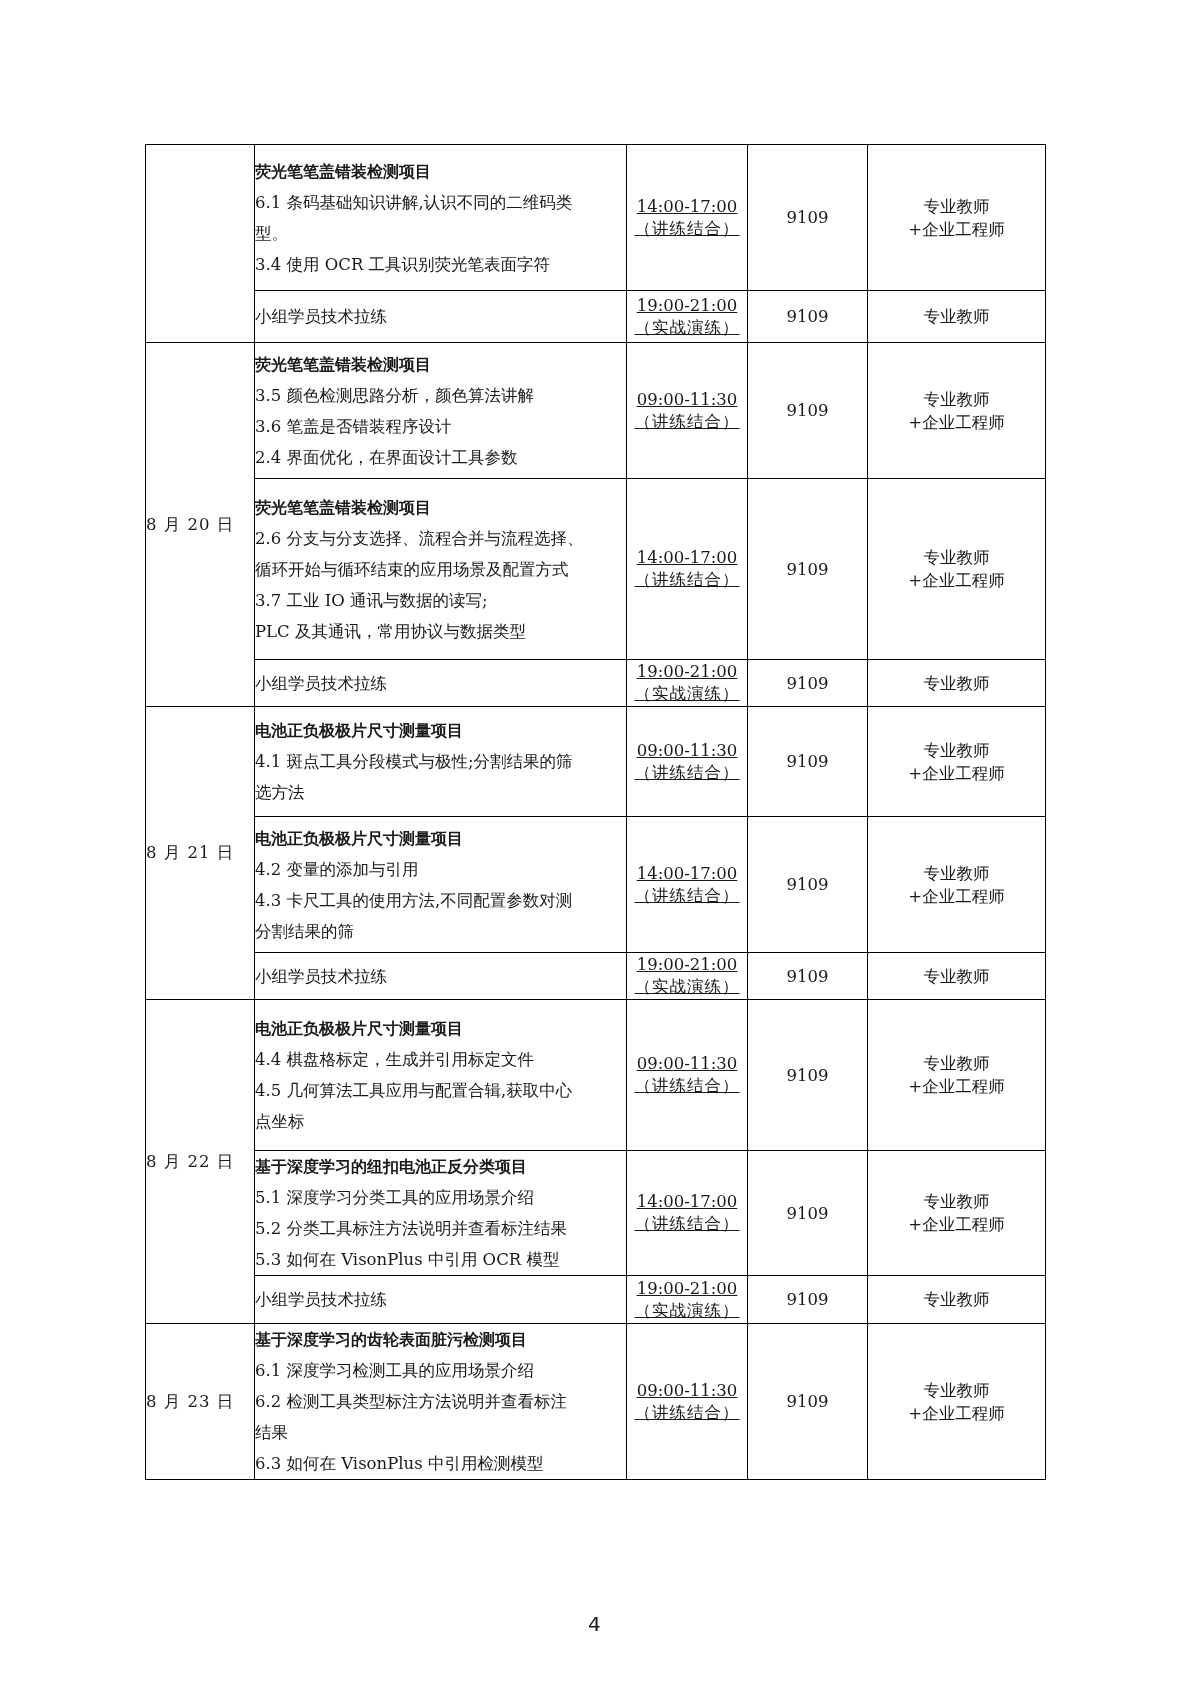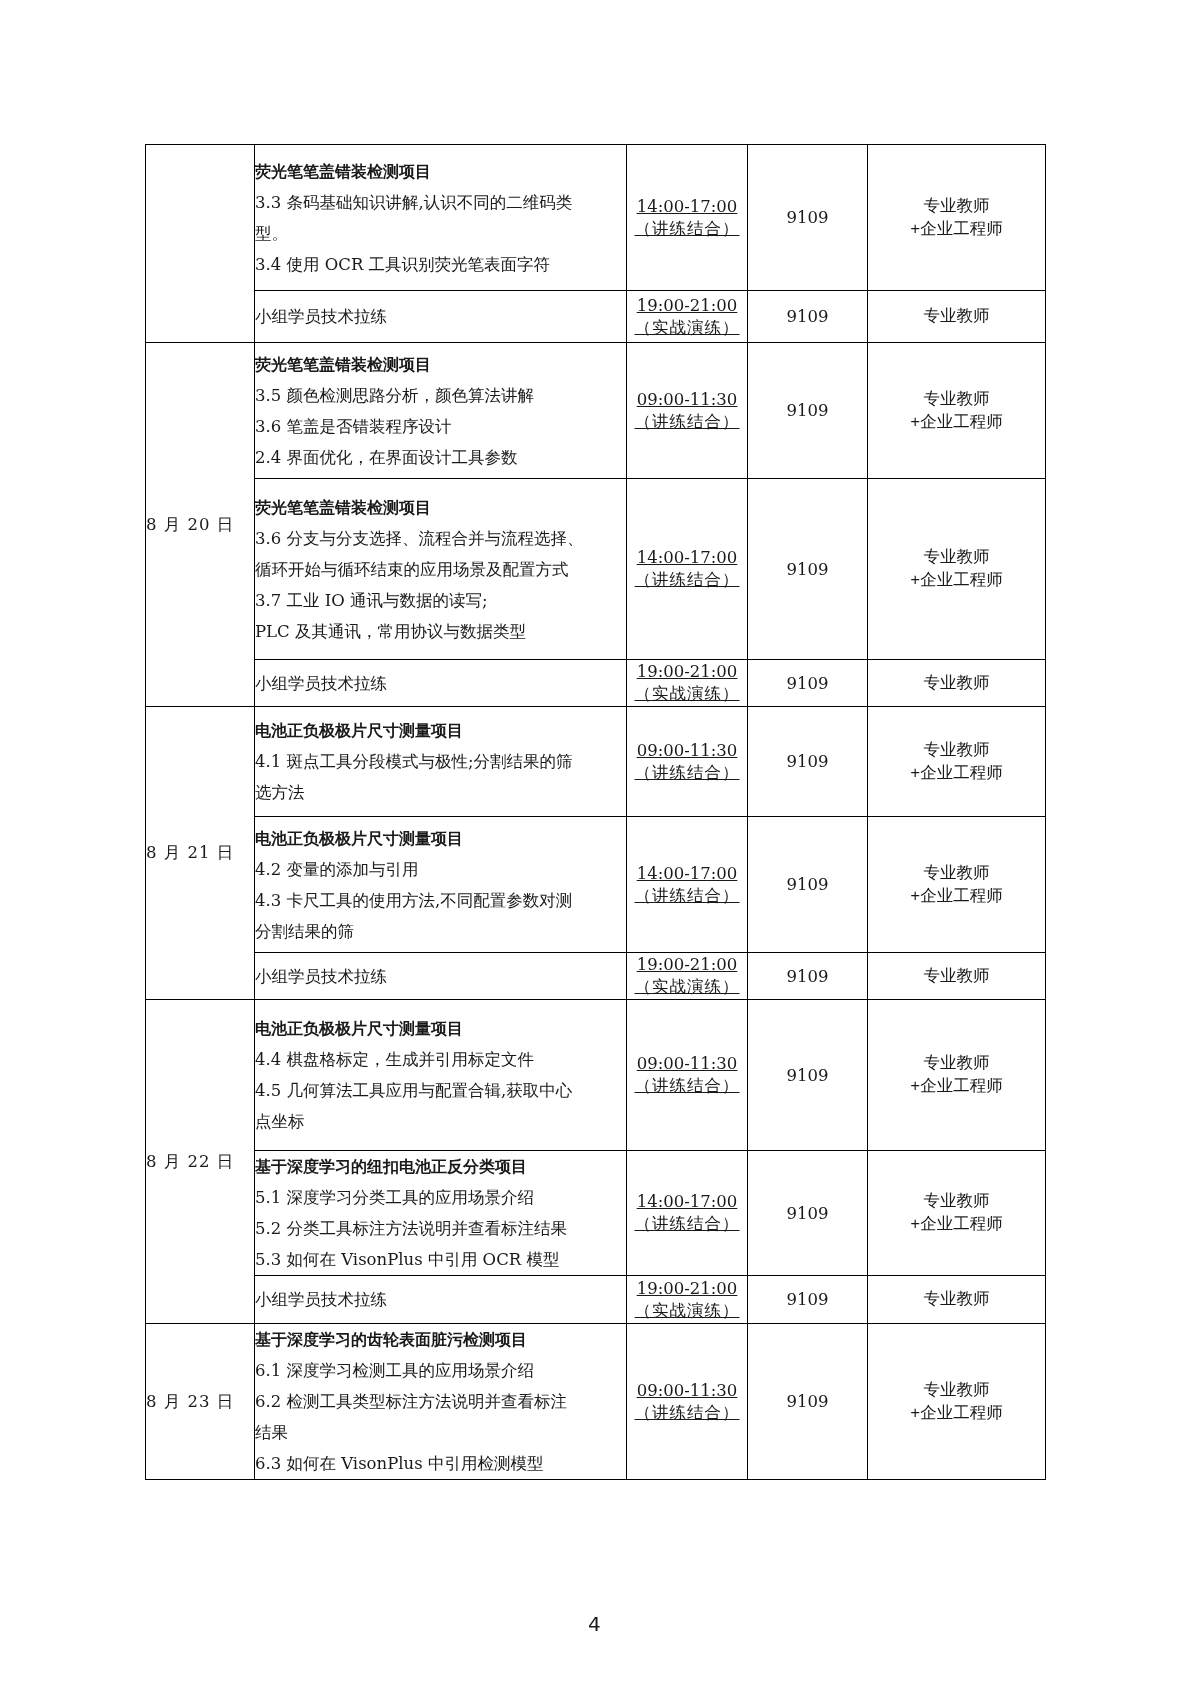--- a/index.html
+++ b/index.html
@@ -14,42 +14,42 @@
   col.c-room { width: 120px; }
   col.c-teacher { width: 178px; }
   td.date { font-size: 18px; letter-spacing: 1px; }
   td.content { padding: 6px 10px 6px 12px; line-height: 31px; }
   td.content .title { font-weight: bold; font-family: "DejaVu Sans", "Liberation Sans", sans-serif; font-size: 16px; }
   td.content .line { display: block; }
   td.time { text-align: center; line-height: 22px; font-size: 16px; text-decoration: underline; }
   td.time .mode { display: block; letter-spacing: 1px; }
   td.room { text-align: center; font-size: 16.5px; }
   td.teacher { text-align: center; line-height: 23px; font-size: 16.5px; }
-  td.teacher span { display: block; font-family: Liberation Mono, monospace; }
+  td.teacher span { display: block; }
   .page-num { position: absolute; left: 588px; top: 1612px; font-family: "DejaVu Sans", "Liberation Sans", sans-serif;
               font-size: 20px; }
 </style>
 </head>
 <body>
 
 <table class="sched">
   <colgroup>
     <col class="c-date">
       <col class="c-content">
       <col class="c-time">
       <col class="c-room">
       <col class="c-teacher">
   </colgroup>
   <tbody>
 
     <tr style="height:146px">
       <td class="date" rowspan="2"></td>
       <td class="content">
         <span class="line title">荧光笔笔盖错装检测项目</span>
-        <span class="line">3.3 条码基础知识讲解,认识不同的二维码类</span>
+        <span class="line">6.1 条码基础知识讲解,认识不同的二维码类</span>
         <span class="line">型。</span>
         <span class="line">3.4 使用 OCR 工具识别荧光笔表面字符</span>
       </td>
       <td class="time">
         <span>14:00-17:00</span>
         <span class="mode">（讲练结合）</span>
       </td>
       <td class="room">9109</td>
       <td class="teacher">
         <span>专业教师</span>
@@ -84,21 +84,21 @@
       </td>
       <td class="room">9109</td>
       <td class="teacher">
         <span>专业教师</span>
         <span>+企业工程师</span>
       </td>
     </tr>
     <tr style="height:181px">
       <td class="content">
         <span class="line title">荧光笔笔盖错装检测项目</span>
-        <span class="line">3.6 分支与分支选择、流程合并与流程选择、</span>
+        <span class="line">2.6 分支与分支选择、流程合并与流程选择、</span>
         <span class="line">循环开始与循环结束的应用场景及配置方式</span>
         <span class="line">3.7 工业 IO 通讯与数据的读写;</span>
         <span class="line">PLC 及其通讯，常用协议与数据类型</span>
       </td>
       <td class="time">
         <span>14:00-17:00</span>
         <span class="mode">（讲练结合）</span>
       </td>
       <td class="room">9109</td>
       <td class="teacher">

